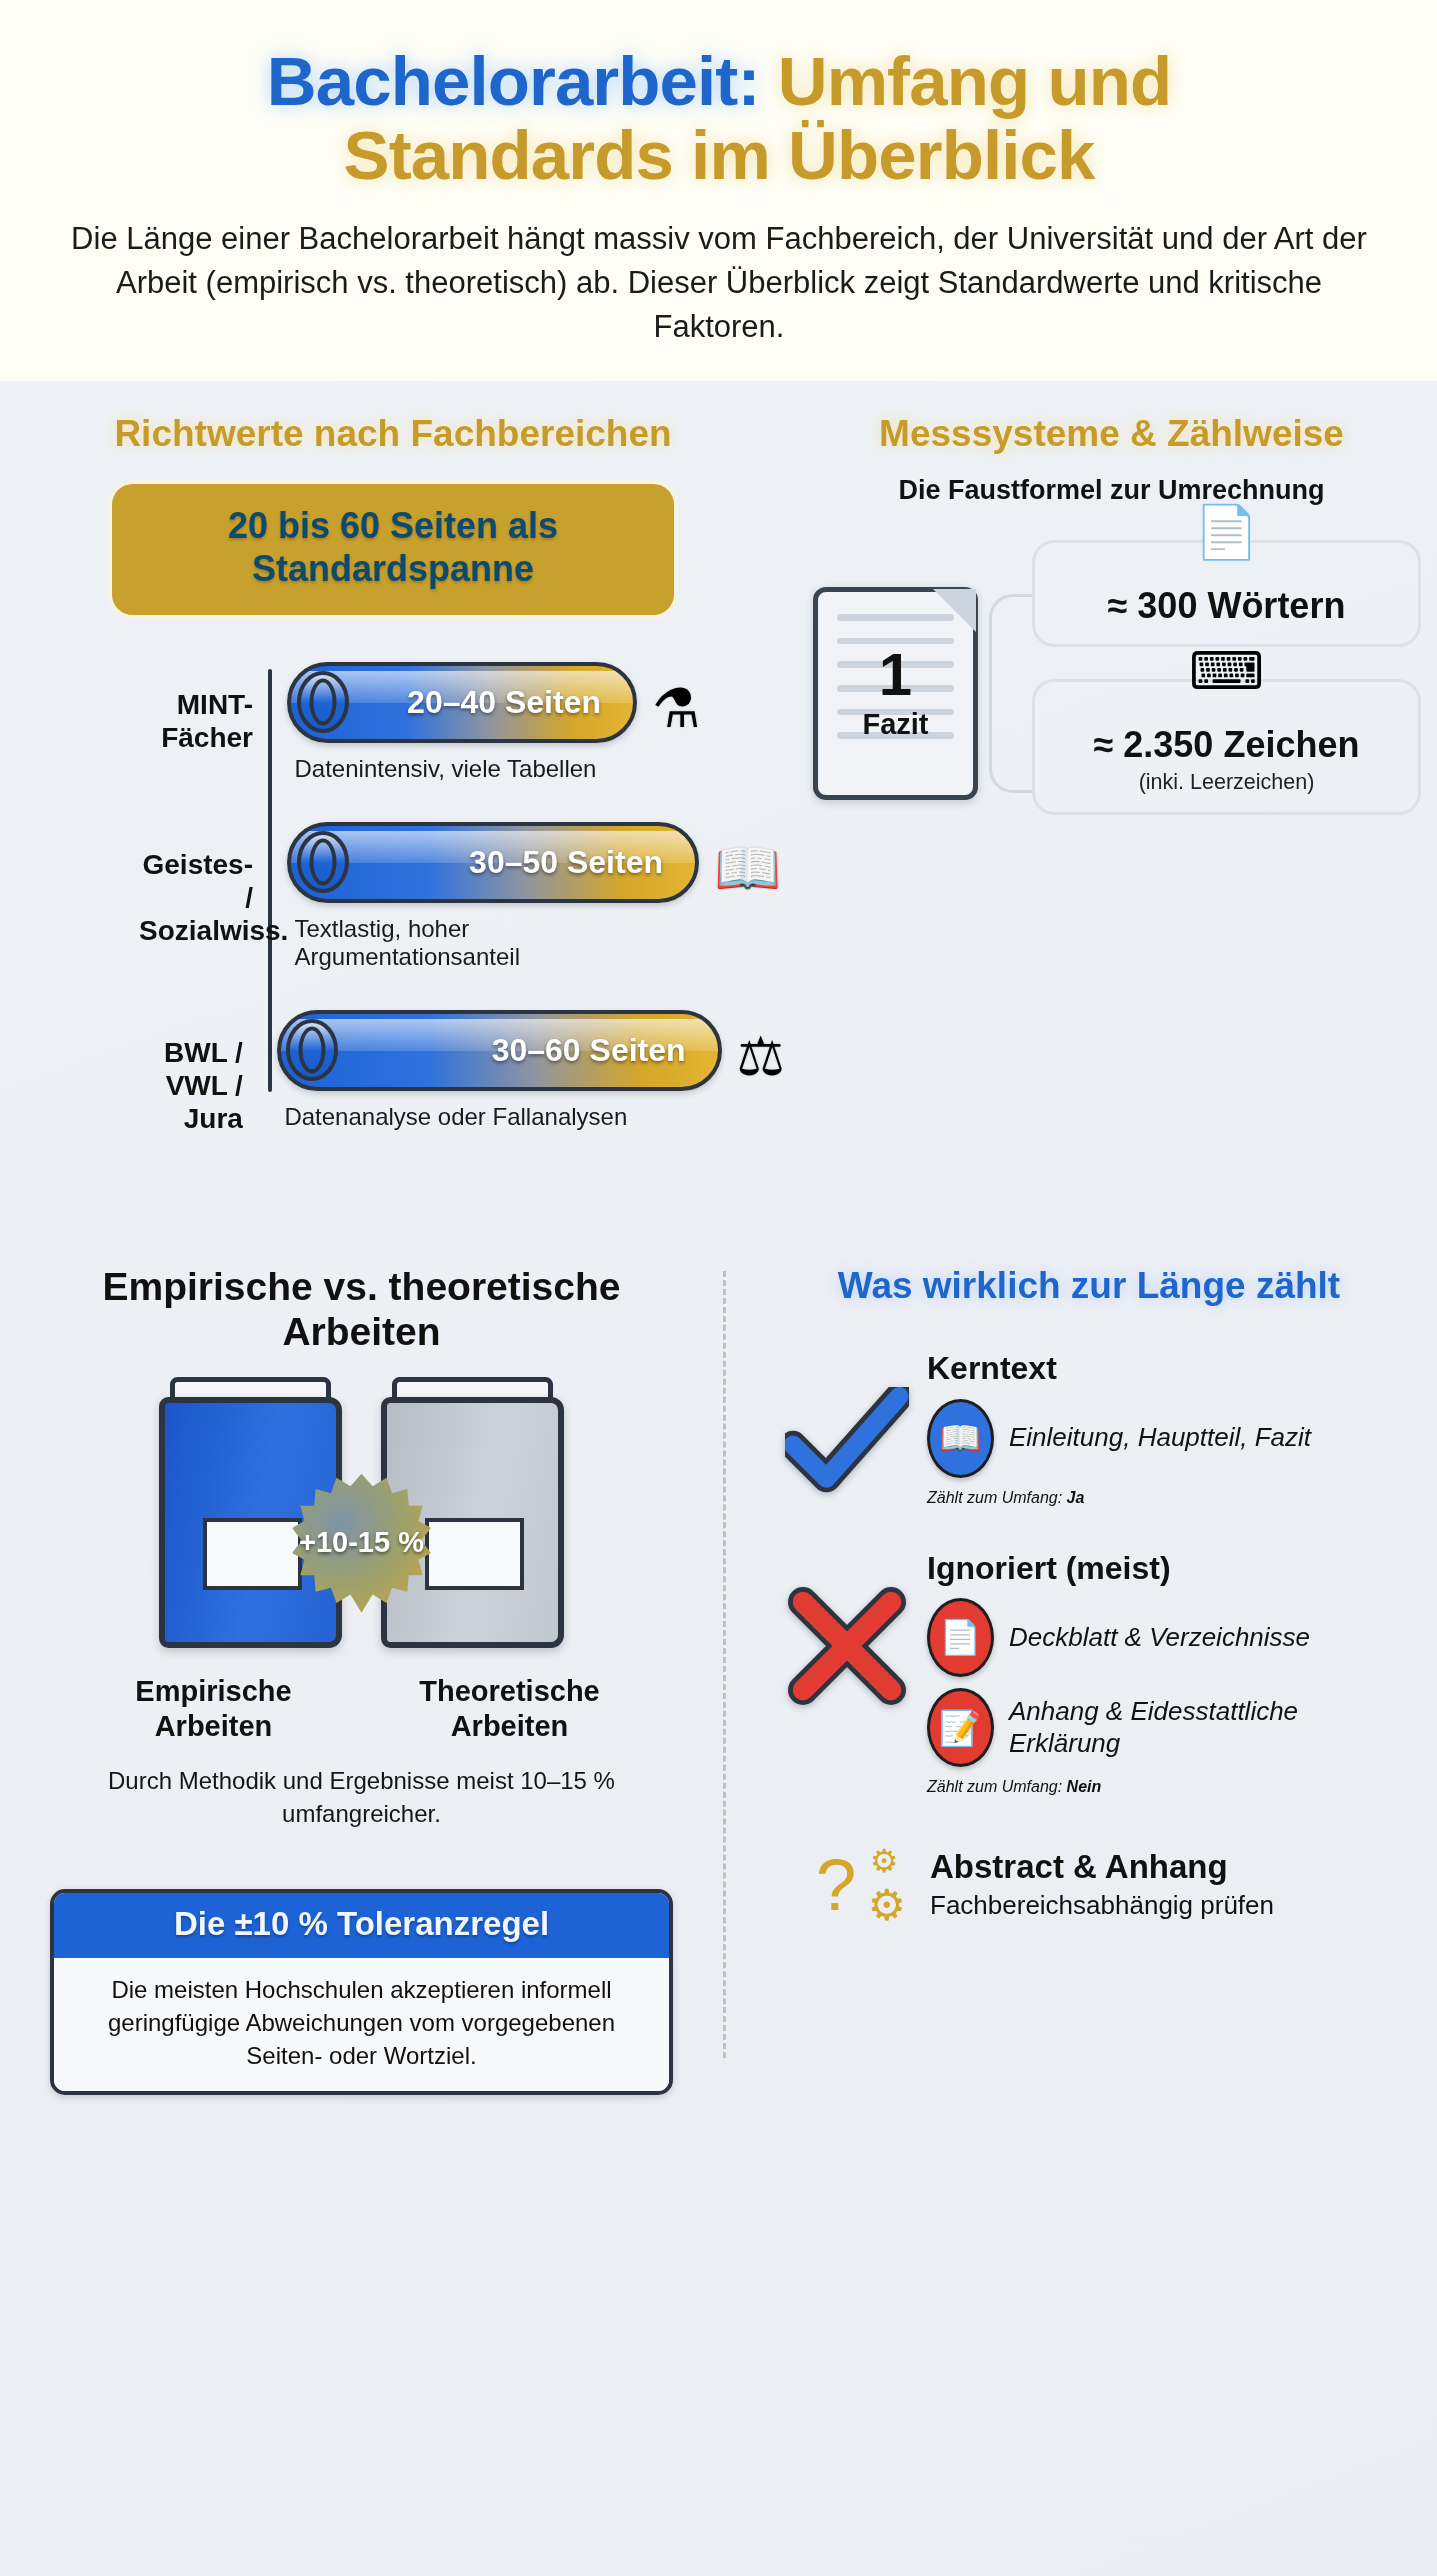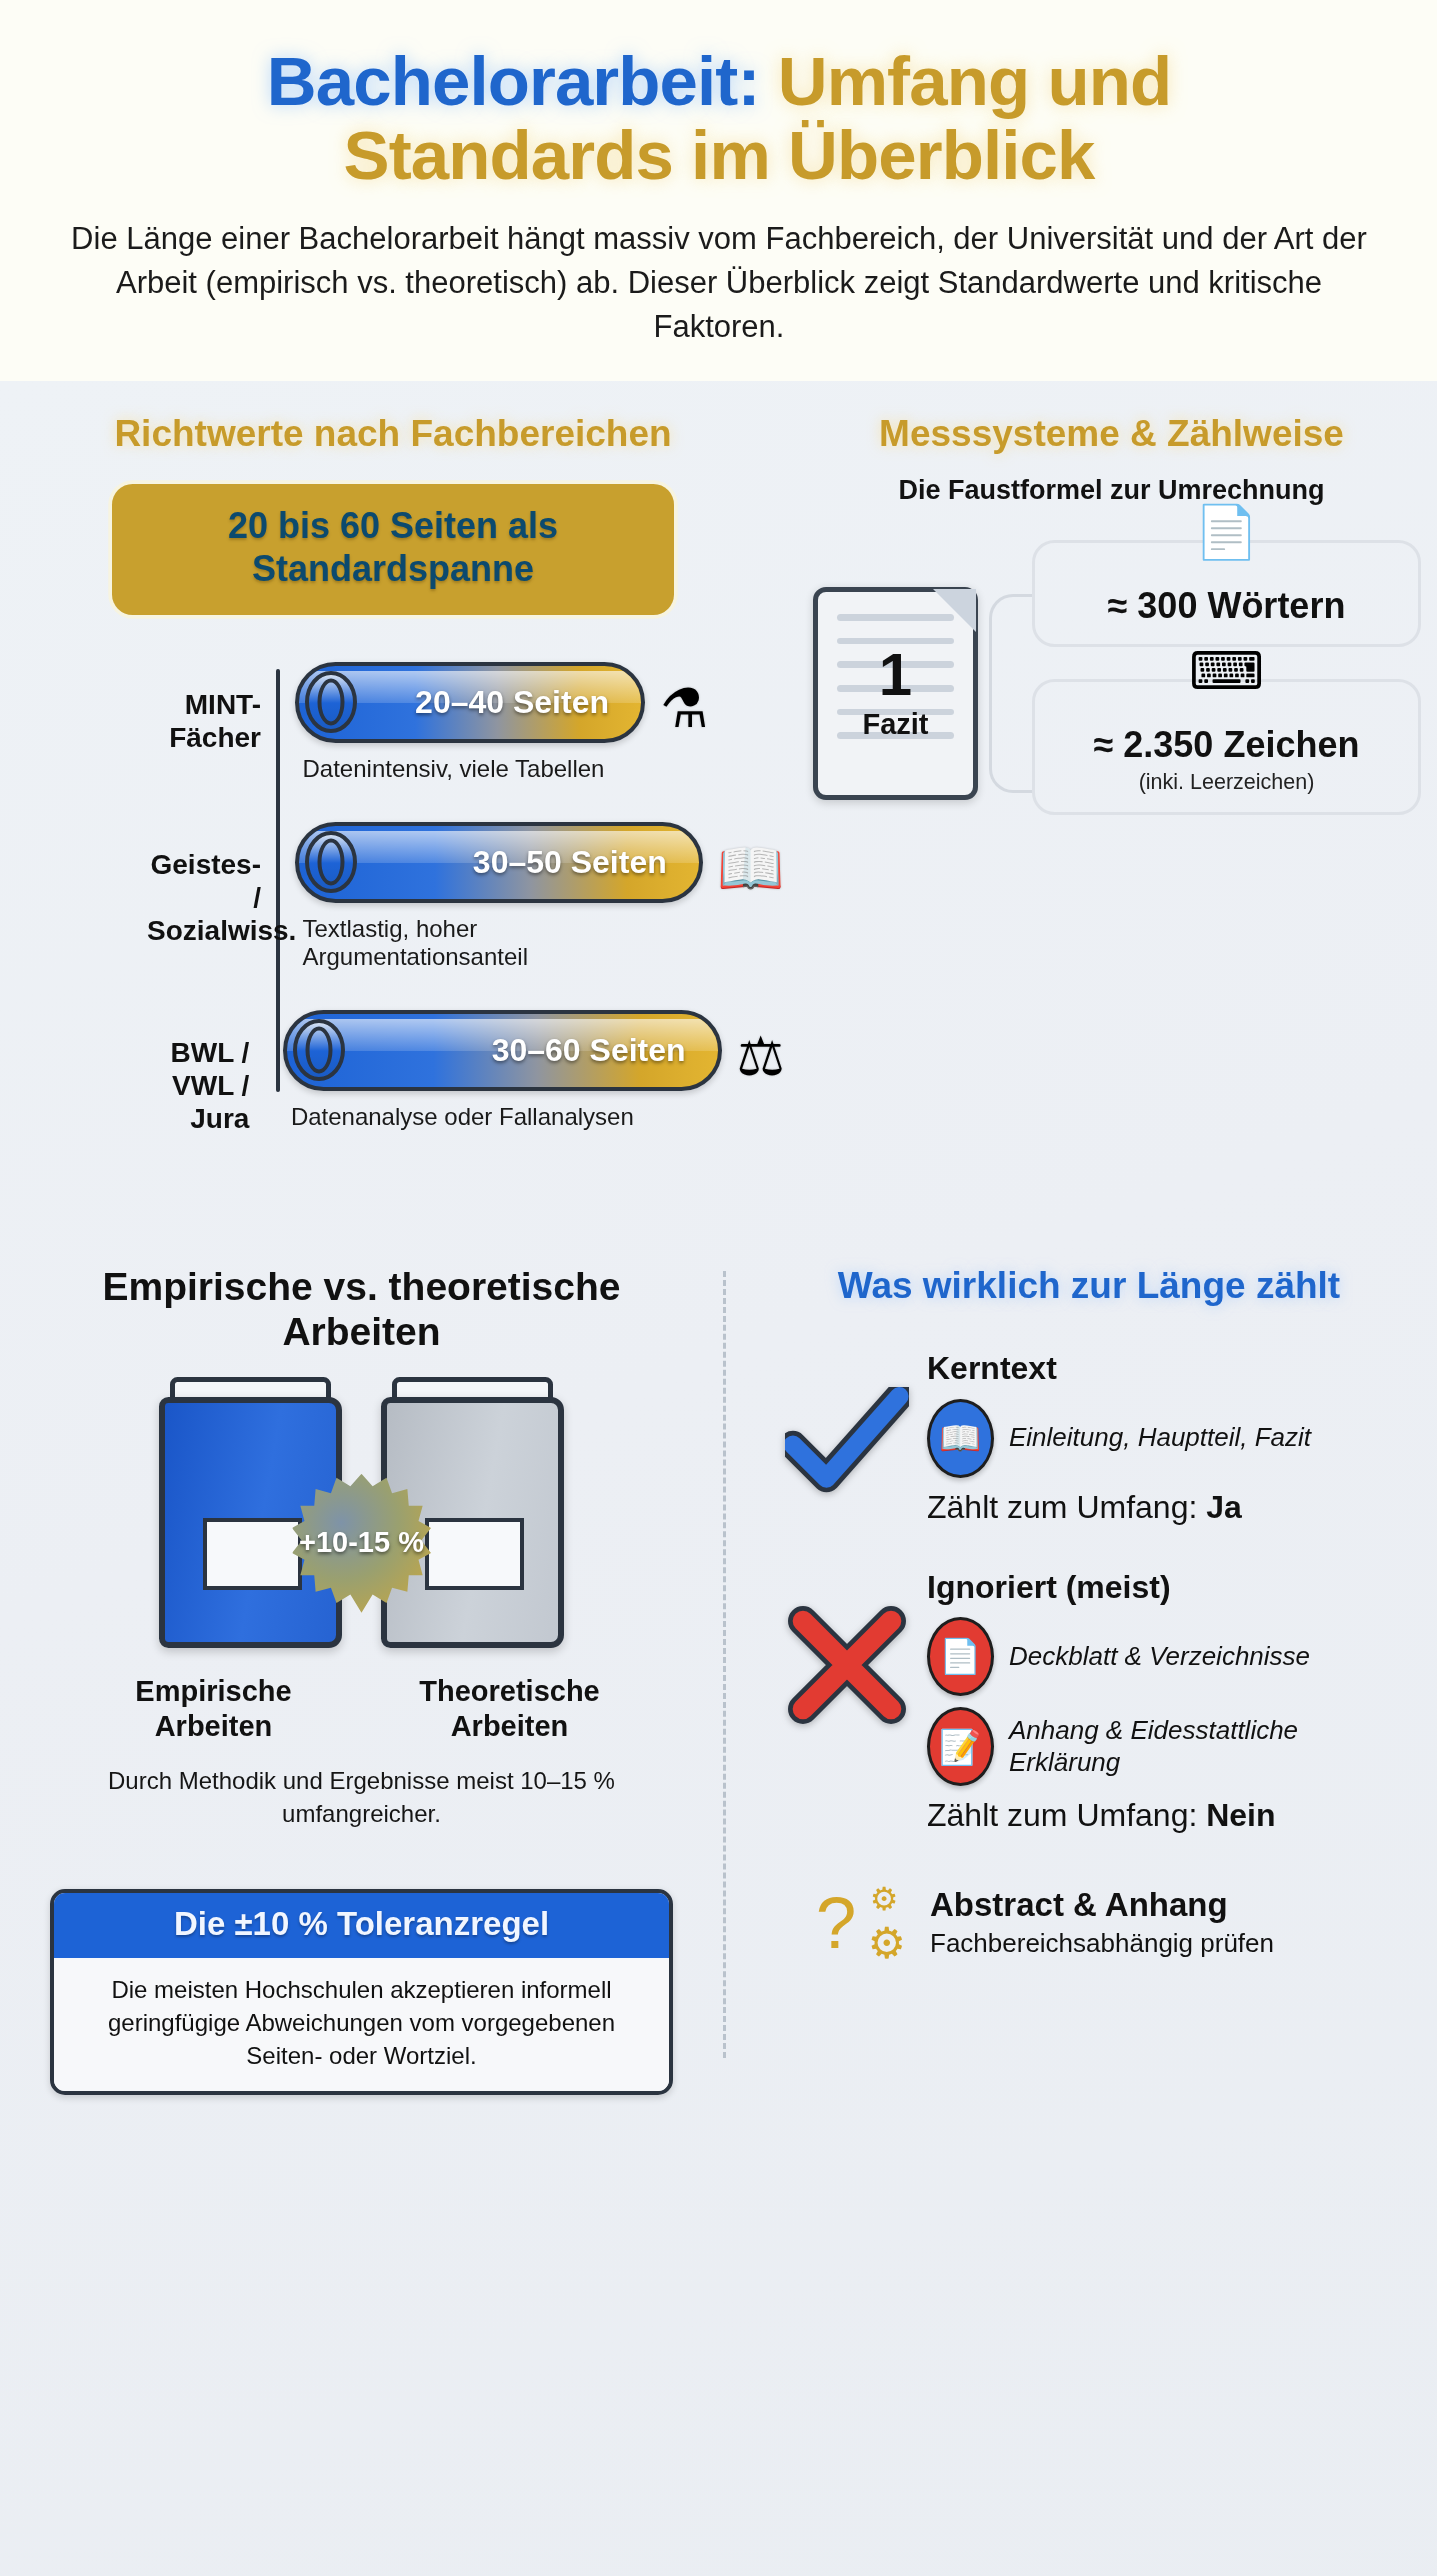--- a/index.html
+++ b/index.html
@@ -55,21 +55,21 @@
     border-radius:20.6px;
     padding:20.6px 11.2px 24px 11.2px;
     text-align:center;
     color:#0c4a6e;
     font-size:36px; font-weight:bold; line-height:1.2;
     box-shadow:0 0 0 3.7px rgba(255,245,205,.55);
     text-shadow:0 1.9px 2.8px rgba(90,60,0,.35);
   }
 
   
-  .bars { position:relative; margin:47px 0 0 15px; padding-left:131px; }
+  .bars { position:relative; margin:47px 0 0 7px; padding-left:131px; }
   .axis {
     position:absolute; left:260px; top:7.5px; bottom:43px;
     width:3.7px; background:#2b3440; border-radius:1.9px;
   }
   .bar-row { display:flex; align-items:flex-start; margin-bottom:39px; position:relative; }
   .bar-label {
     width:131px; text-align:right; padding-right:17px;
     font-size:28px; font-weight:bold; color:#111; line-height:1.18;
     padding-top:26px;
   }
@@ -226,21 +226,21 @@
     width:67px; height:79px; flex:0 0 auto; border-radius:50%;
     border:3.7px solid #1e1e1e;
     display:flex; align-items:center; justify-content:center;
     font-size:36px; line-height:1;
     box-shadow:0 2.8px 5.6px rgba(0,0,0,.22);
   }
   .zdot.blue { background:#2f72dd; }
   .zdot.red  { background:#e23b32; }
   .zglyph { color:#eef4ff; font-size:34px; }
   .ztext { font-size:26px; color:#111; line-height:1.2;font-style:italic; }
-  .zfoot { font-size:32px; color:#111; margin-top:7.5px; }
+  .zfoot { font-size:16px; color:#111; margin-top:7.5px;font-style:italic; }
   .zfoot b { font-weight:bold; }
 
   .abstract { display:flex; align-items:center; margin-top:52px; gap:24px; }
   .abstract .q { font-size:73px; color:#d4a62a; line-height:1; position:relative; width:140px; text-align:center; }
   .abstract .q .g1, .abstract .q .g2 { position:absolute; color:#d4a62a; }
   .abstract .q .g1 { font-size:32px; right:7.5px; top:-3.7px; }
   .abstract .q .g2 { font-size:43px; right:0px; bottom:-5.6px; }
   .abstract .atxt h3 { font-size:33px; font-weight:bold; color:#111; }
   .abstract .atxt p { font-size:26px; color:#111; margin-top:3.7px; }
 </style>

